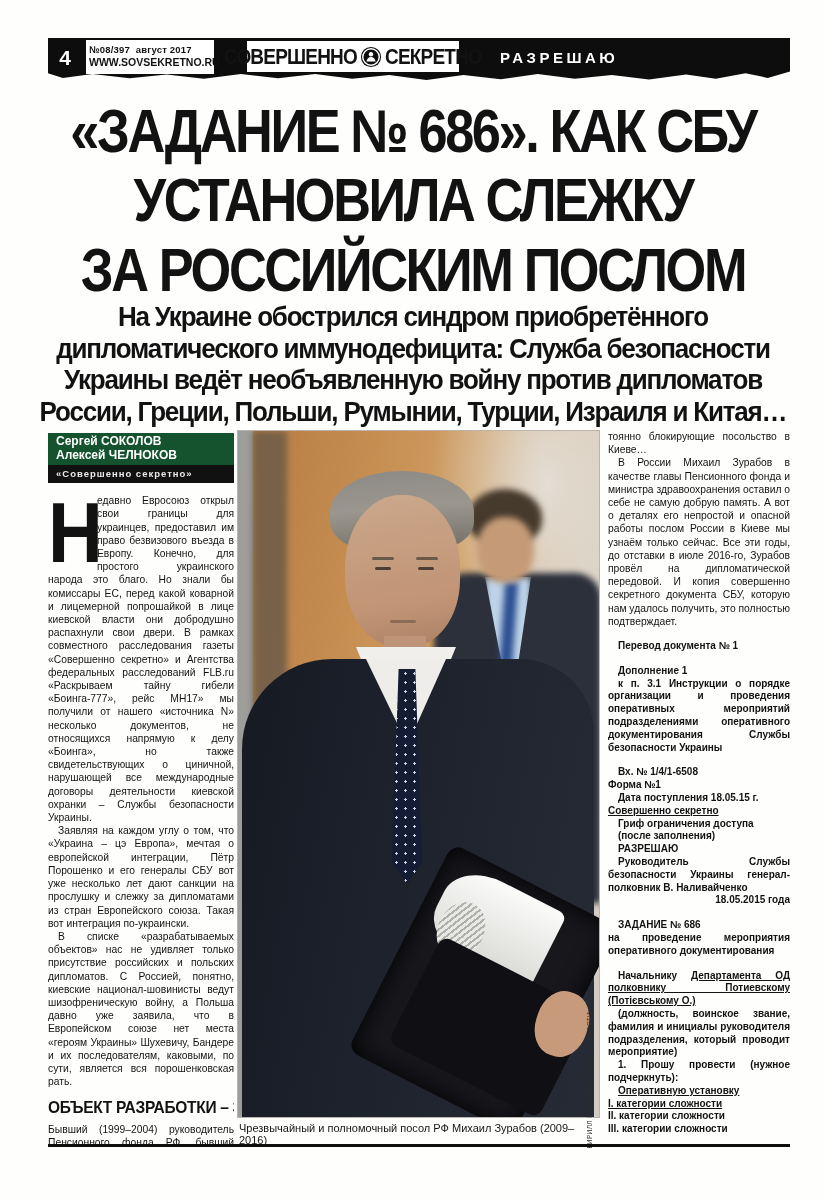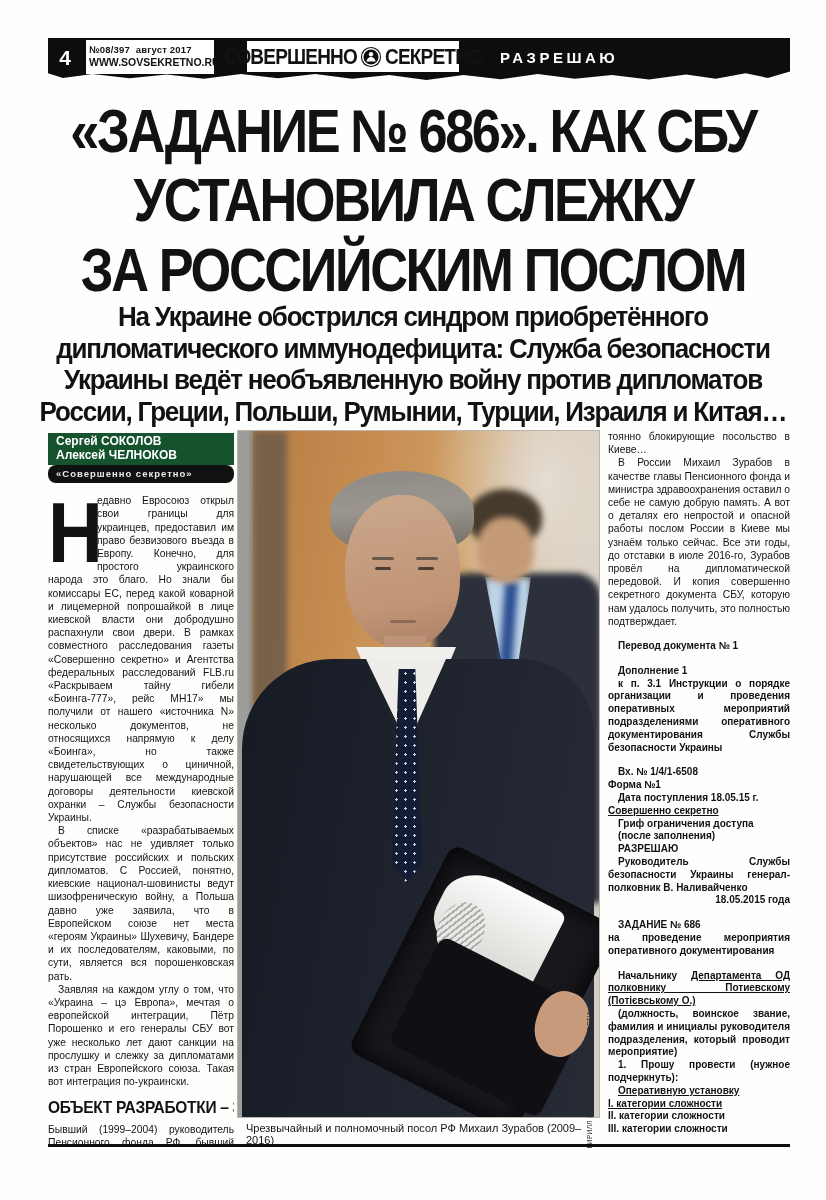--- a/index.html
+++ b/index.html
@@ -32,21 +32,21 @@
   
   .leftcol{position:absolute;left:48px;top:433px;width:186px;height:712px;overflow:hidden;}
   .rightcol{position:absolute;left:608px;top:430px;width:182px;height:712px;overflow:hidden;}
   .bodytxt{font-size:10.3px;line-height:13.2px;text-align:justify;}
   .bodytxt p{margin:0;}
   .bodytxt p.ind{text-indent:10px;}
 
   .byline-red{background:#14532d;color:#fff;font-weight:bold;font-size:12px;line-height:14px;
     padding:1px 0 3px 8px;}
   .byline-black{background:#111;color:#e9e9e9;font-weight:bold;font-size:9.5px;letter-spacing:1px;
-    padding:2px 0 3px 8px;margin-bottom:11px;border-radius:8px;}
+    padding:2px 0 3px 8px;margin-bottom:11px;}
 
   .dropcap{float:left;font-weight:800;font-size:76px;line-height:64px;width:44px;height:76px;
     margin:3px 5px 0 0;transform:scaleY(1.12);transform-origin:top left;}
 
   .colheading{font-weight:800;font-size:15.5px;letter-spacing:-.3px;margin:13px 0 8px 0;
     transform:scaleY(1.08);transform-origin:left center;white-space:nowrap;}
 
   
   .doc{font-size:10px;line-height:12.8px;font-weight:bold;}
   .doc .ind{text-indent:10px;}
@@ -91,21 +91,21 @@
     box-shadow:inset 0 0 24px #000;}
   .folder-pocket{left:168px;top:536px;width:168px;height:120px;transform:rotate(27deg);background:#101014;border-radius:10px;}
   .paper{left:196px;top:452px;width:120px;height:86px;transform:rotate(27deg);background:linear-gradient(#fbfbfa,#d8d8d4);
     border-radius:40% 8px 8px 40%;}
   .paper-roll{left:200px;top:470px;width:46px;height:58px;transform:rotate(27deg);
     background:repeating-linear-gradient(115deg,#e8e8e6 0 3px,#aeaeab 3px 5px);border-radius:50%;}
   .hand{left:298px;top:560px;width:52px;height:66px;background:#c69a7b;border-radius:46%;transform:rotate(18deg);}
   .photo-credit{position:absolute;left:586px;top:1008px;writing-mode:vertical-rl;transform:rotate(180deg);
     font-size:6.5px;color:#2c2c2c;letter-spacing:.4px;}
 
-  .caption{position:absolute;left:246px;top:1122px;width:363px;font-size:11px;color:#151515;}
+  .caption{position:absolute;left:239px;top:1122px;width:363px;font-size:11px;color:#151515;}
   .hrule{position:absolute;left:48px;top:1144px;width:742px;height:3px;background:#0d0d0d;}
 </style>
 </head>
 <body>
 
 <div class="page">
 
   <div class="topbar"></div>
   <div class="pagenum">4</div>
   <div class="issuebox">
@@ -138,22 +138,22 @@
     <div>России, Греции, Польши, Румынии, Турции, Израиля и Китая…</div>
   </div>
 
   <div class="leftcol bodytxt">
     <div class="byline-red">
       <div>Сергей СОКОЛОВ</div>
       <div>Алексей ЧЕЛНОКОВ</div>
     </div>
     <div class="byline-black">«Совершенно секретно»</div>
     <p><span class="dropcap">Н</span><span>едавно Евросоюз открыл свои границы для украинцев, предоставил им право безвизового въезда в Европу. Конечно, для простого украинского народа это благо. Но знали бы комиссары ЕС, перед какой коварной и лицемерной попрошайкой в лице киевской власти они добродушно распахнули свои двери. В рамках совместного расследования газеты «Совершенно секретно» и Агентства федеральных расследований FLB.ru «Раскрываем тайну гибели «Боинга-777», рейс MH17» мы получили от нашего «источника N» несколько документов, не относящихся напрямую к делу «Боинга», но также свидетельствующих о циничной, нарушающей все международные договоры деятельности киевской охранки – Службы безопасности Украины.</span></p>
+    <p class="ind">Заявляя на каждом углу о том, что «Украина – цэ Европа», мечтая о европейской интеграции, Пётр Порошенко и его генералы СБУ вот уже несколько лет дают санкции на прослушку и слежку за дипломатами из стран Европейского союза. Такая вот интеграция по-украински.</p>
     <p class="ind">В списке «разрабатываемых объектов» нас не удивляет только присутствие российских и польских дипломатов. С Россией, понятно, киевские национал-шовинисты ведут шизофреническую войну, а Польша давно уже заявила, что в Европейском союзе нет места «героям Украины» Шухевичу, Бандере и их последователям, каковыми, по сути, является вся порошенковская рать.</p>
-    <p class="ind">Заявляя на каждом углу о том, что «Украина – цэ Европа», мечтая о европейской интеграции, Пётр Порошенко и его генералы СБУ вот уже несколько лет дают санкции на прослушку и слежку за дипломатами из стран Европейского союза. Такая вот интеграция по-украински.</p>
     <div class="colheading">ОБЪЕКТ РАЗРАБОТКИ – ЗУРАБОВ</div>
     <p>Бывший (1999–2004) руководитель Пенсионного фонда РФ, бывший (2004–2007) министр здравоохранения РФ Михаил Зурабов был назначен Чрезвычайным и Полномочным Послом Российской Федерации на Украине в августе 2009 года. Возможно, когда-нибудь Михаил Юрьевич напишет воспоминания про эти стрессовые 7 лет, которые он проработал в ранге посла, в слетевшей с катушек Украине. Ющенко, Янукович, Порошенко. Майдан. Крым. «Боинг». Кровавая гражданская бойня на Донбассе. Участие в переговорах контактной группы в Минске. Очумелые украинские неонацисты, пос-</p>
   </div>
 
   <div class="photo">
     <div class="ph bg-strip"></div>
     <div class="ph bg-frame"></div>
     <div class="ph bg-glow"></div>
     <div>
       <div class="ph man2 m2-body"></div>

